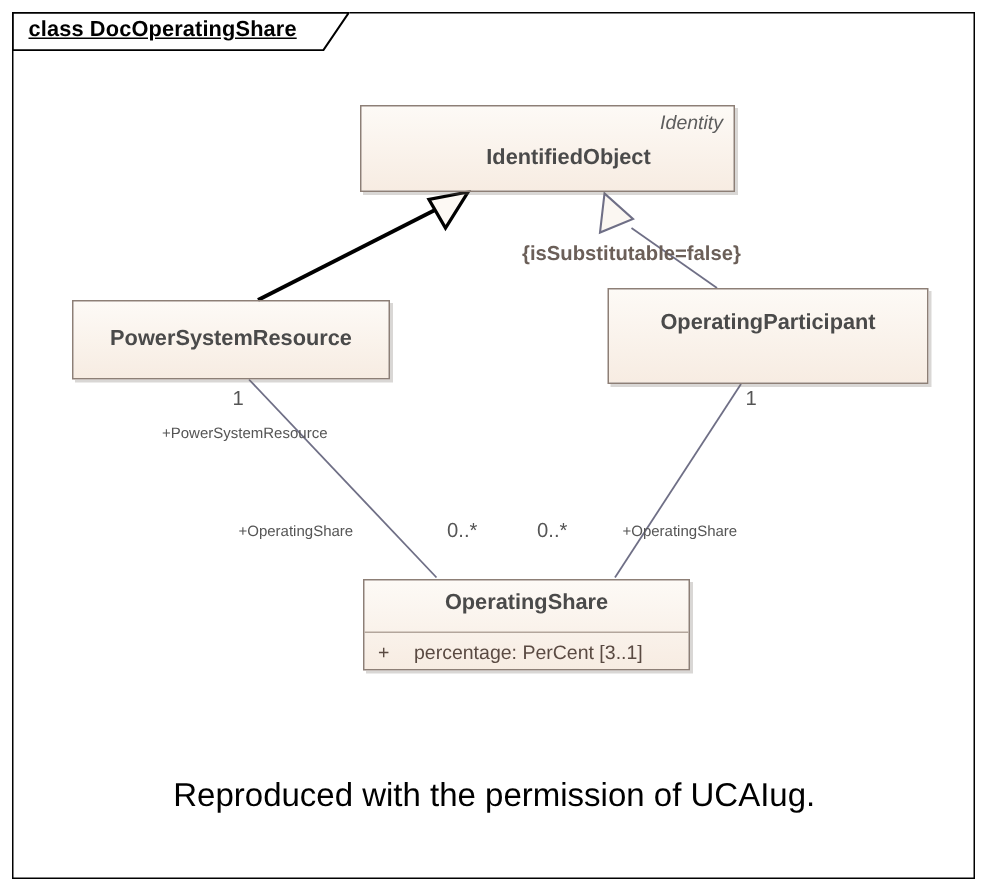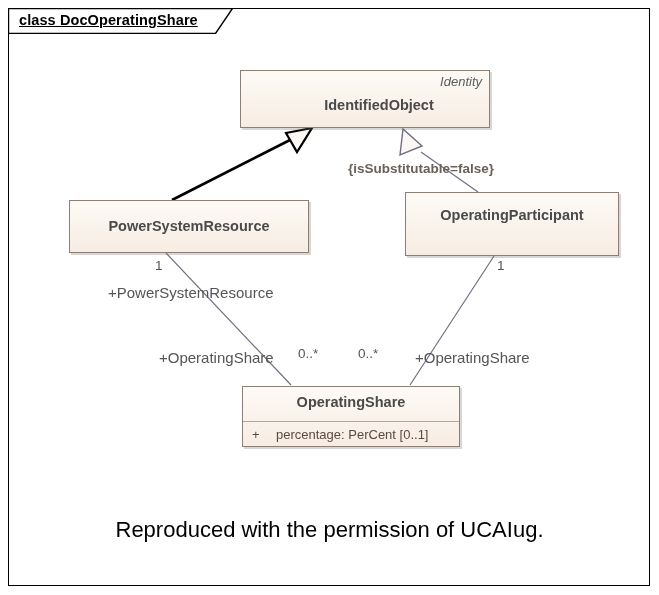--- a/index.html
+++ b/index.html
@@ -109,21 +109,21 @@
     color: #5a4a42;
   }
   .attr-text {
     position: absolute;
     left: 33px;
     color: #5a4a42;
   }
   
   .edge-label {
     position: absolute;
-    font-size: 15px;
+    font-size: 10px;
     color: #555555;
     white-space: nowrap;
     z-index: 5;
   }
   .mult-label {
     position: absolute;
     font-size: 13.5px;
     color: #555555;
     white-space: nowrap;
     z-index: 5;
@@ -179,34 +179,34 @@
     <g>
       <line x1="494" y1="256" x2="410" y2="385" stroke="#6f6f86" stroke-width="1.2"></line>
     </g>
   </svg>
 
   <div class="uml-box" style="left:240px; top:70px; width:250px; height:58px;">
     <span class="stereo">Identity</span>
     <div class="uml-name" style="position:absolute; left:0; right:0; top:26px;margin-left:28px;">IdentifiedObject</div>
   </div>
 
-  <div class="uml-box" style="left:48px; top:200px; width:240px; height:53px;margin-left:21px;">
+  <div class="uml-box" style="left:48px; top:200px; width:212px; height:53px;">
     <div class="uml-name" style="position:absolute; left:0; right:0; top:17px;">PowerSystemResource</div>
   </div>
 
   <div class="uml-box" style="left:405px; top:192px; width:214px; height:64px;">
     <div class="uml-name" style="position:absolute; left:0; right:0; top:14px;">OperatingParticipant</div>
   </div>
 
   <div class="uml-box" style="left:242px; top:386px; width:218px; height:61px;">
     <div class="uml-name" style="position:absolute; left:0; right:0; top:7px;">OperatingShare</div>
     <div class="compartment-sep" style="top:34px;"></div>
     <div class="attr-row" style="top:40px; height:18px;">
       <span class="attr-vis">+</span>
-      <span class="attr-text">percentage: PerCent [0..1]</span>
+      <span class="attr-text">percentage: PerCent [3..1]</span>
     </div>
   </div>
 
   <div class="constraint-label" style="left:348px; top:161px;font-weight:bold;">{isSubstitutable=false}</div>
 
   <div class="mult-label" style="left:155px; top:258px;">1</div>
   <div class="edge-label" style="left:108px; top:284px;">+PowerSystemResource</div>
   <div class="edge-label" style="left:159px; top:349px;">+OperatingShare</div>
   <div class="mult-label" style="left:298px; top:346px;">0..*</div>
 

